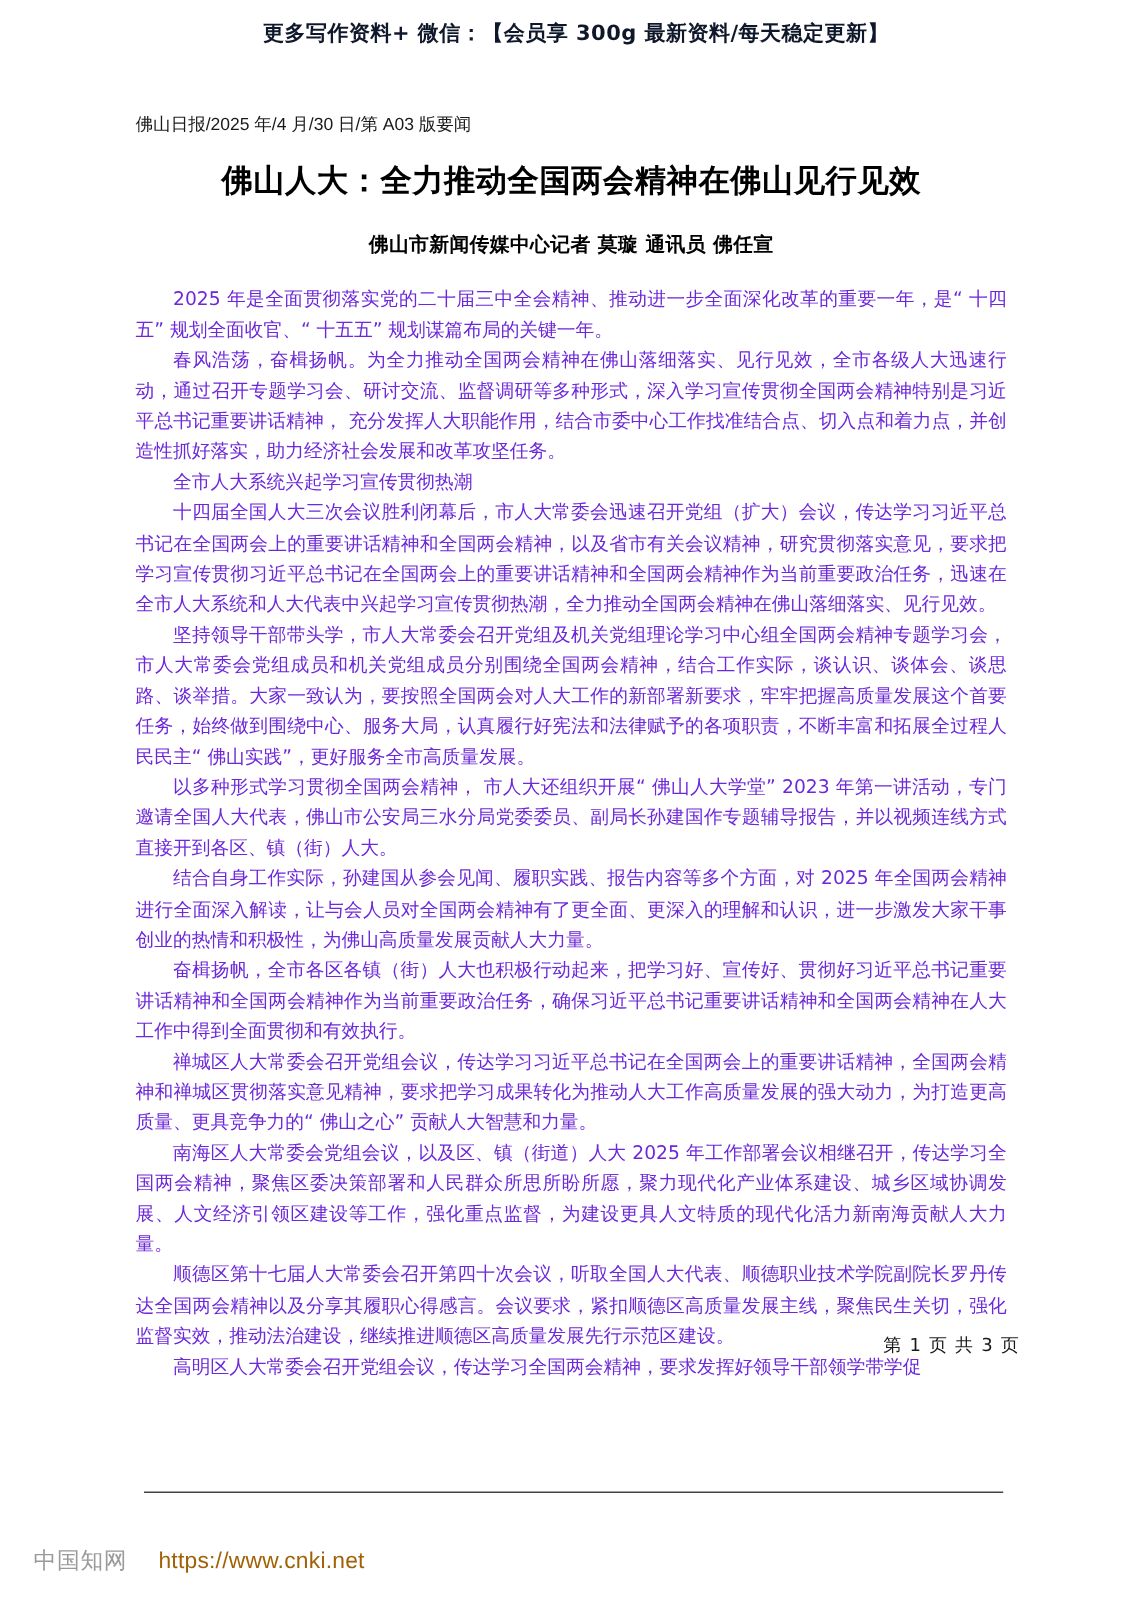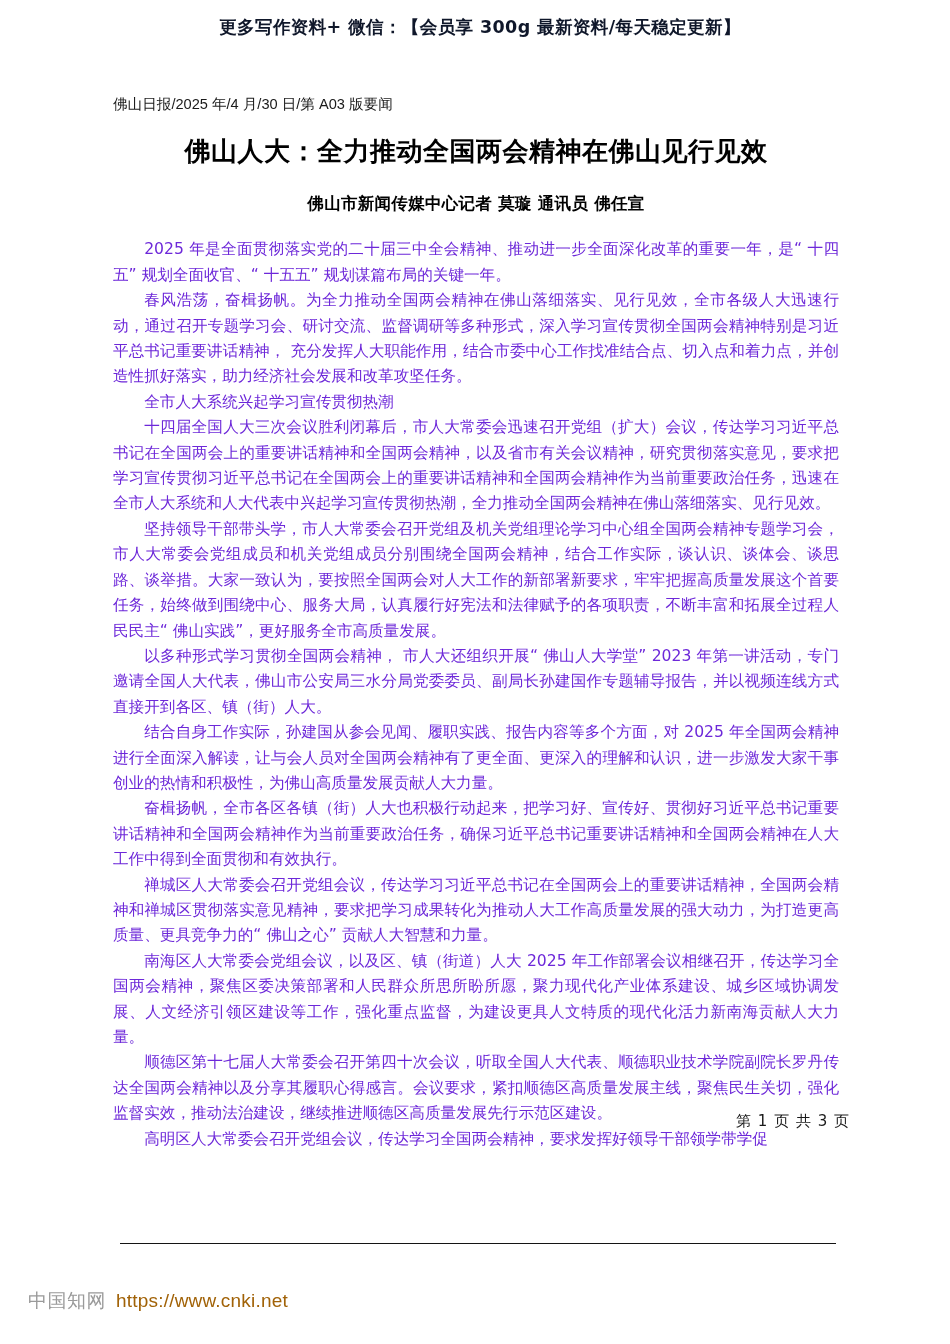--- a/index.html
+++ b/index.html
@@ -129,21 +129,21 @@
     width: 716px;
     height: 0;
     border-top: 1.6px solid #141414;
   }
   .watermark {
     position: absolute;
     left: 28px;
     top: 1288px;
     display: flex;
     align-items: baseline;
-    gap: 10px;
+    gap: 26px;
     opacity: 1;
   }
   .watermark-logo {
     font-size: 19px;
     color: #9a9a9a;
     letter-spacing: 0.5px;
     font-family: "DejaVu Sans", "Liberation Sans", sans-serif;
   }
   .watermark-url {
     font-size: 19px;

